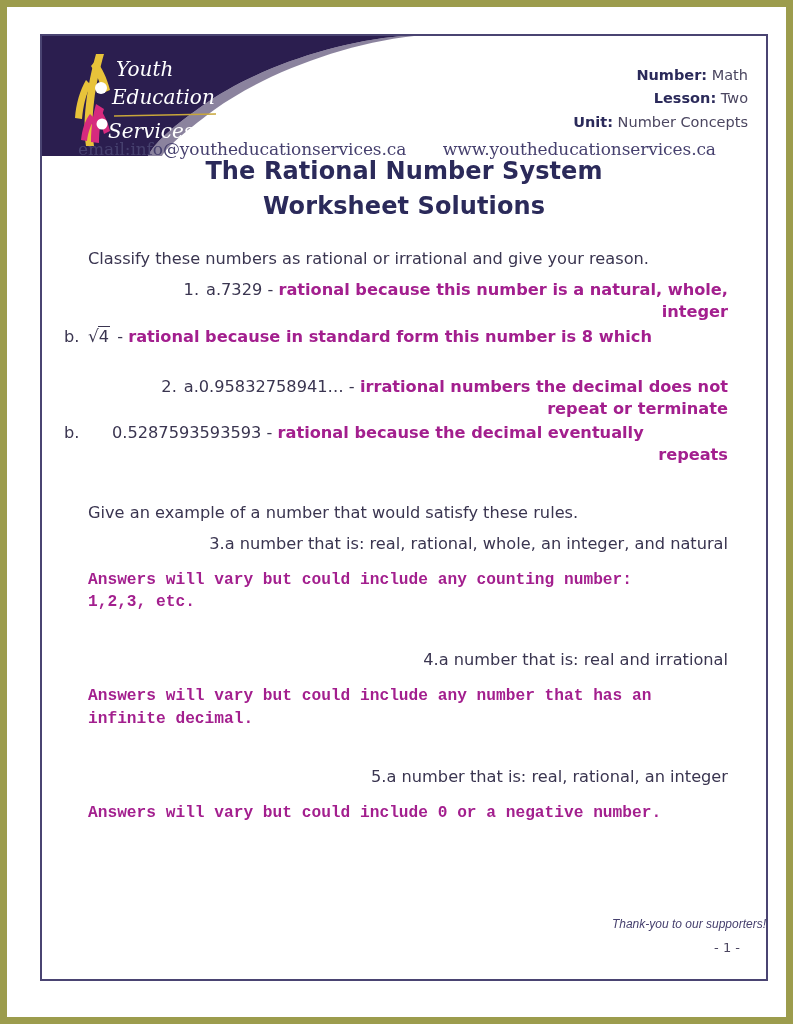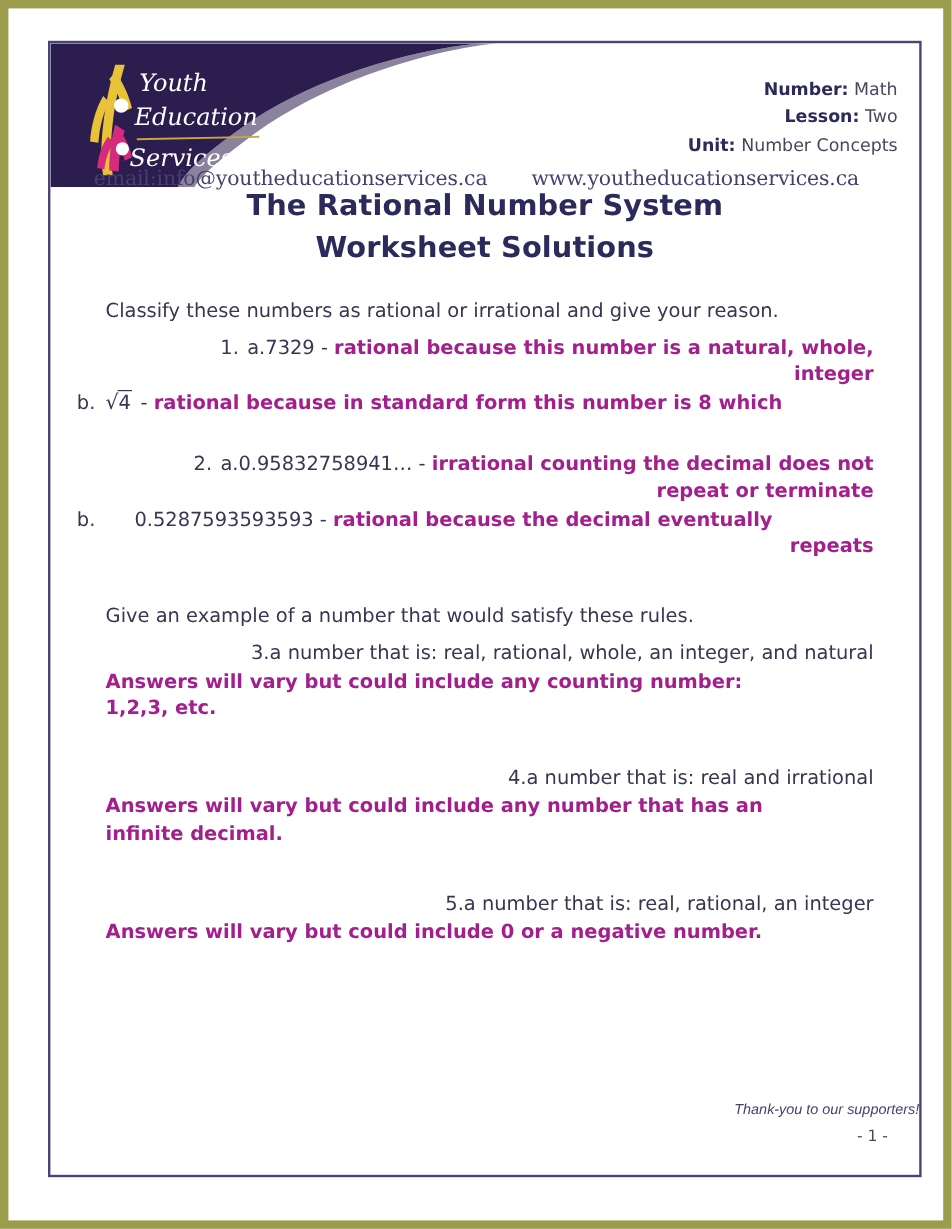--- a/index.html
+++ b/index.html
@@ -152,21 +152,22 @@
   }
   .sub-line .q-sub {
     display: inline-block;
     width: 24px;
   }
 
   
   .answer-block {
     color: #a31f8e;
     font-weight: bold;
-    margin-top: 2px;
+    margin-top: 14px;
+    font-family: Liberation Mono, monospace;
   }
   .gap-md { height: 26px; }
   .gap-lg { height: 34px; }
 
   
   .radical {
     display: inline-block;
     font-size: 16.2px;
   }
   .radical .rad-sign { font-size: 17px; }
@@ -281,21 +282,21 @@
           <span>-</span>
           <span class="answer">rational because in standard form this number is 8 which</span>
         </div>
       </div>
 
       <div class="gap-md"></div>
 
       <div class="q-item">
         <div class="q-line">
           <span class="q-num">2.</span><span class="q-sub">a.</span><span>0.95832758941… -</span>
-          <span class="answer">irrational counting the decimal does not</span>
+          <span class="answer">irrational numbers the decimal does not</span>
         </div>
         <div class="q-line">
           <span class="answer">repeat or terminate</span>
         </div>
       </div>
 
       <div class="q-item">
         <div class="sub-line">
           <span class="q-sub">b.</span><span>0.5287593593593 -</span>
           <span class="answer">rational because the decimal eventually</span>

